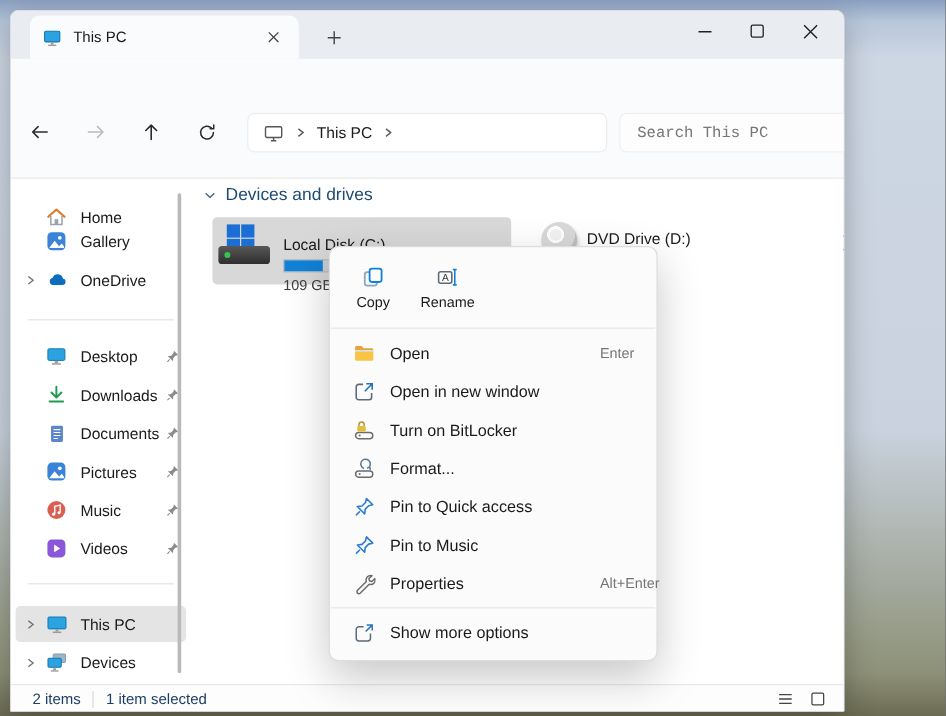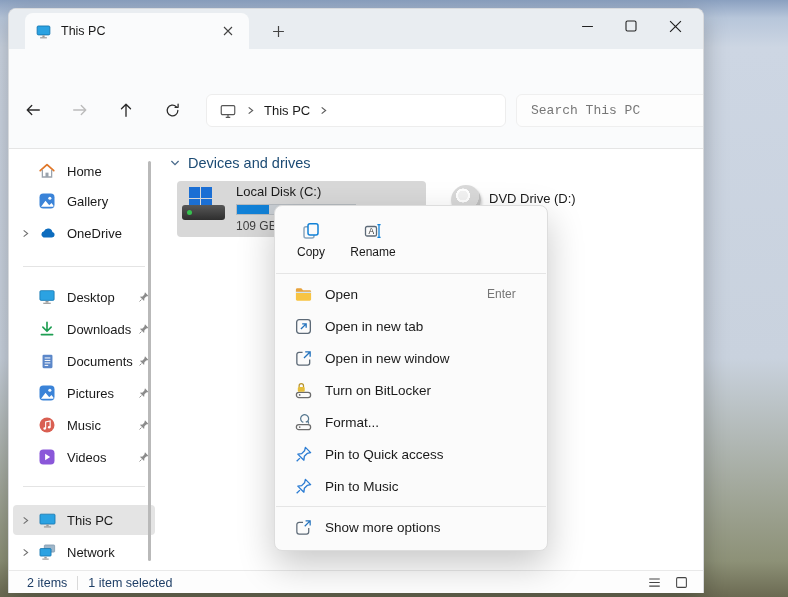--- a/index.html
+++ b/index.html
@@ -54,40 +54,40 @@
     font-size:14.5px;color:var(--hdr,#1c4b74);}
   .tile{position:absolute;display:flex;border-radius:4px;}
   .tile.sel{background:#d8d8d8;}
   .drive-art{position:relative;width:46px;height:48px;margin:5px 2px 0 5px;}
   .winlogo{position:absolute;left:7px;top:1px;width:23px;height:23px;display:grid;
     grid-template-columns:11px 11px;grid-template-rows:11px 11px;gap:1px;}
   .winlogo div{background:#1b6fd4;}
   .hdd{position:absolute;left:0;top:19px;width:43px;height:15px;border-radius:3px;
     background:linear-gradient(180deg,#585858,#2e2e2e);}
   .hdd::after{content:"";position:absolute;left:5px;top:5px;width:5px;height:5px;border-radius:50%;background:#35c24e;}
-  .tile-name{font-size:13px;margin-top:3px;}
+  .tile-name{font-size:13px;margin-top:15px;}
   .cap-wrap{position:relative;margin-top:5px;width:120px;height:11px;background:#c9ced3;border:1px solid #b5babf;}
   .cap-fill{position:absolute;left:0;top:0;bottom:0;background:var(--accent,#1181d7);}
   .cap-text{font-size:12px;color:#3f3f3f;margin-top:4px;}
   .dvd-disc{width:30px;height:30px;border-radius:50%;
     background:radial-gradient(circle at 40% 35%,#f2f2f2 0 18%,#fff 19% 26%,#d9d9d9 27% 60%,#bfbfbf 61% 90%,#a8a8a8 100%);
     box-shadow:1px 2px 3px rgba(0,0,0,.2);}
   
   .ctxmenu{position:absolute;left:265px;top:196px;width:274px;background:#fbfbfb;
     border:1px solid #ddd;border-radius:8px;box-shadow:0 14px 36px rgba(0,0,0,.22);
     padding:7px 0;z-index:50;}
   .qa-row{display:flex;padding:2px 8px 4px 8px;gap:6px;}
   .qa-btn{width:56px;height:50px;border-radius:4px;display:flex;flex-direction:column;
     align-items:center;justify-content:center;gap:4px;}
   .qa-label{font-size:12px;color:#1a1a1a;text-align:center;}
   .mdiv{height:1px;background:#e5e5e5;margin:4px 1px;}
   .menu-item{position:relative;height:32px;display:flex;align-items:center;padding:0 14px;border-radius:4px;margin:0 4px;}
   .mi-icon{width:20px;height:20px;margin-right:12px;display:flex;align-items:center;justify-content:center;}
   .mi-label{font-size:13.5px;}
-  .mi-shortcut{position:absolute;left:208px;font-size:12px;color:#757575;}
+  .mi-shortcut{position:absolute;left:221px;font-size:12px;color:#757575;}
   
   .statusbar{position:absolute;left:0;top:561px;width:100%;height:24px;background:#fdfdfd;
     border-top:1px solid #e9e9e9;display:flex;align-items:center;font-size:12.5px;color:var(--status,#1e3e66);}
   .st-div{width:1px;height:14px;background:#d9d9d9;margin:0 10px;}
   .st-icons{margin-left:auto;display:flex;gap:12px;margin-right:14px;}
   svg{display:block;}
 </style>
 </head>
 <body>
 
@@ -286,21 +286,21 @@
               <path d="M12 8h3.4M12 10.6h3.4M12 13.2h3.4" stroke="#1181d7" stroke-width="1.2"></path>
             </svg>
         </span>
         <span>Details</span>
       </div>
     </div>
 
     <div class="bodyarea">
 
       <div class="sidebar">
-        <div class="sb-item" style="top:7px">
+        <div class="sb-item" style="top:17px">
           <span class="sb-chev"></span>
           <span class="sb-icon">
             <svg width="18" height="18" viewBox="0 0 24 24">
                 <path d="M3 11.5L12 3.5l9 8" fill="none" stroke="#e0782a" stroke-width="2.4" stroke-linecap="round" stroke-linejoin="round"></path>
                 <path d="M5.8 10.8V20h12.4v-9.2" fill="#fff" stroke="#9aa3ad" stroke-width="1.7"></path>
                 <rect x="10" y="14.2" width="4" height="5.8" fill="#9aa3ad"></rect>
               </svg>
           </span>
           <span class="sb-label">Home</span>
         </div>
@@ -451,21 +451,21 @@
               </svg>
           </span>
           <span class="sb-icon">
             <svg width="19" height="19" viewBox="0 0 24 24">
                 <rect x="8" y="2.5" width="13" height="9" rx="1" fill="#9fb6c9" stroke="#7f98ac"></rect>
                 <rect x="2.5" y="7" width="14" height="9.5" rx="1" fill="#2ba2e2" stroke="#1374ad"></rect>
                 <rect x="8" y="17.5" width="3" height="2" fill="#9b9b9b"></rect>
                 <rect x="5.5" y="19.6" width="8" height="1.5" fill="#9b9b9b"></rect>
               </svg>
           </span>
-          <span class="sb-label">Network</span>
+          <span class="sb-label">Devices</span>
         </div>
         <div class="sb-scroll"></div>
       </div>
 
       <div class="content">
         <div class="group-hdr">
           <span>
             <svg width="12" height="12" viewBox="0 0 12 12">
                 <path d="M2.4 4L6 7.6 9.6 4" fill="none" stroke="#4a6b8c" stroke-width="1.3"></path>
               </svg>
@@ -550,30 +550,20 @@
               <path d="M2 7.1h16v1.5H2z" fill="#cfe3f4"></path>
               <path d="M2 8.3h16v6.8c0 .8-.6 1.4-1.4 1.4H3.4c-.8 0-1.4-.6-1.4-1.4z" fill="#f7c443"></path>
             </svg>
         </span>
         <span class="mi-label">Open</span>
         <span class="mi-shortcut">Enter</span>
       </div>
       <div class="menu-item">
         <span class="mi-icon">
           <svg width="19" height="19" viewBox="0 0 20 20">
-              <rect x="2.8" y="2.8" width="14.4" height="14.4" rx="2.6" fill="none" stroke="#5d6a77" stroke-width="1.4"></rect>
-              <path d="M7.3 12.7l5.2-5.2M8.6 7.2h4.2v4.2" fill="none" stroke="#2573bd" stroke-width="1.4"></path>
-            </svg>
-        </span>
-        <span class="mi-label">Open in new tab</span>
-        <span class="mi-shortcut"></span>
-      </div>
-      <div class="menu-item">
-        <span class="mi-icon">
-          <svg width="19" height="19" viewBox="0 0 20 20">
               <path d="M9 3.5H5.2A2.2 2.2 0 0 0 3 5.7v9.1A2.2 2.2 0 0 0 5.2 17h9.1a2.2 2.2 0 0 0 2.2-2.2V11" fill="none" stroke="#5d6a77" stroke-width="1.4"></path>
               <path d="M11.8 3h5.2v5.2M16.6 3.4l-6.1 6.1" fill="none" stroke="#2573bd" stroke-width="1.4"></path>
             </svg>
         </span>
         <span class="mi-label">Open in new window</span>
         <span class="mi-shortcut"></span>
       </div>
       <div class="menu-item">
         <span class="mi-icon">
           <svg width="19" height="19" viewBox="0 0 20 20">
@@ -611,20 +601,29 @@
       <div class="menu-item">
         <span class="mi-icon">
           <svg width="19" height="19" viewBox="0 0 20 20">
               <path d="M12 2.5l5.5 5.5-3.6.9-3 3-.5 4.1-6.4-6.4 4.1-.5 3-3z" fill="none" stroke="#2b7cd3" stroke-width="1.4" stroke-linejoin="round"></path>
               <path d="M6.2 13.8l-3.4 3.4" stroke="#2b7cd3" stroke-width="1.4"></path>
             </svg>
         </span>
         <span class="mi-label">Pin to Music</span>
         <span class="mi-shortcut"></span>
       </div>
+      <div class="menu-item">
+        <span class="mi-icon">
+          <svg width="19" height="19" viewBox="0 0 20 20">
+              <path d="M16.9 2.9a3.9 3.9 0 0 0-5 5l-7.5 7.5a1.8 1.8 0 1 0 2.5 2.5l7.5-7.5a3.9 3.9 0 0 0 5-5l-2.6 2.6-2.1-.6-.6-2.1z" fill="none" stroke="#6b6b6b" stroke-width="1.3" stroke-linejoin="round"></path>
+            </svg>
+        </span>
+        <span class="mi-label">Properties</span>
+        <span class="mi-shortcut">Alt+Enter</span>
+      </div>
       <div class="mdiv"></div>
       <div class="menu-item">
         <span class="mi-icon">
           <svg width="19" height="19" viewBox="0 0 20 20">
               <path d="M9.5 4.5H5.4A2.4 2.4 0 0 0 3 6.9v7.7A2.4 2.4 0 0 0 5.4 17h7.7a2.4 2.4 0 0 0 2.4-2.4v-4.1" fill="none" stroke="#5d6a77" stroke-width="1.3"></path>
               <path d="M12.2 3h4.8v4.8M16.7 3.3l-5.4 5.4" fill="none" stroke="#2573bd" stroke-width="1.3"></path>
             </svg>
         </span>
         <span class="mi-label">Show more options</span>
       </div>

